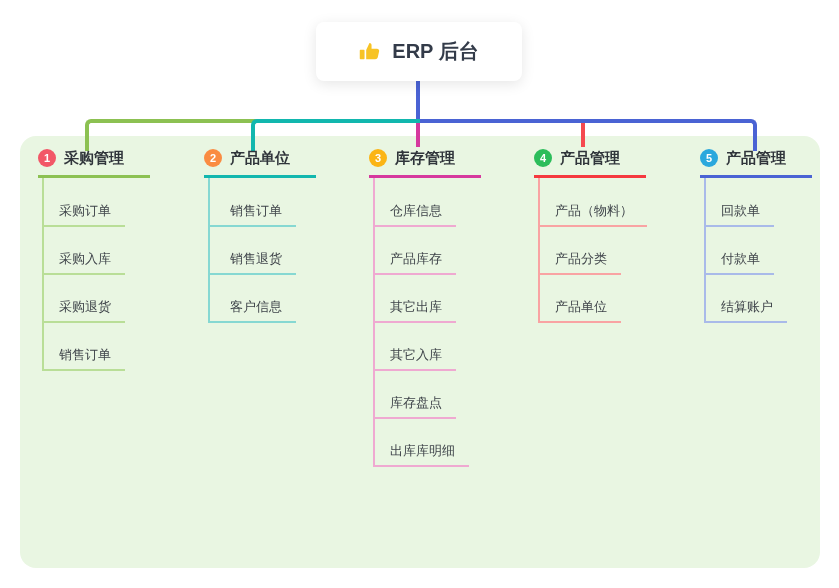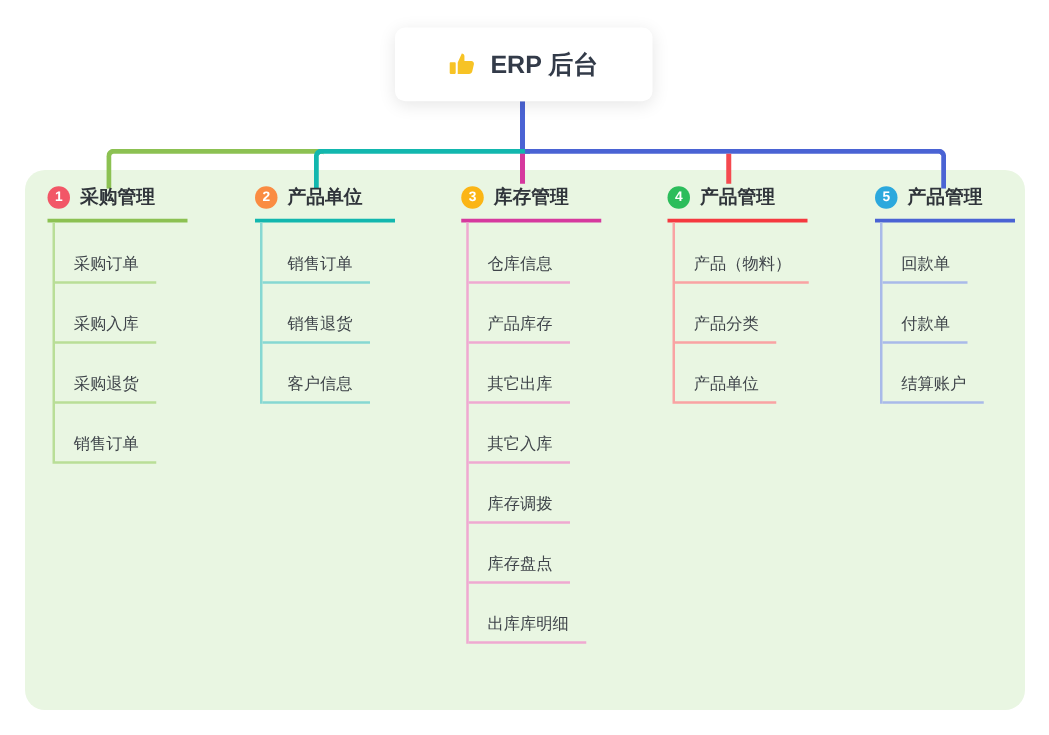--- a/index.html
+++ b/index.html
@@ -124,21 +124,20 @@
   <div class="branch b3">
     <div class="branch-header">
       <span class="badge">3</span>
       <span>库存管理</span>
     </div>
     <div class="branch-items">
       <div class="item">仓库信息</div>
       <div class="item">产品库存</div>
       <div class="item">其它出库</div>
       <div class="item">其它入库</div>
-      <div class="item">库存调拨</div>
       <div class="item">库存盘点</div>
       <div class="item">出库库明细</div>
     </div>
   </div>
 
   <div class="branch b4">
     <div class="branch-header">
       <span class="badge">4</span>
       <span>产品管理</span>
     </div>

